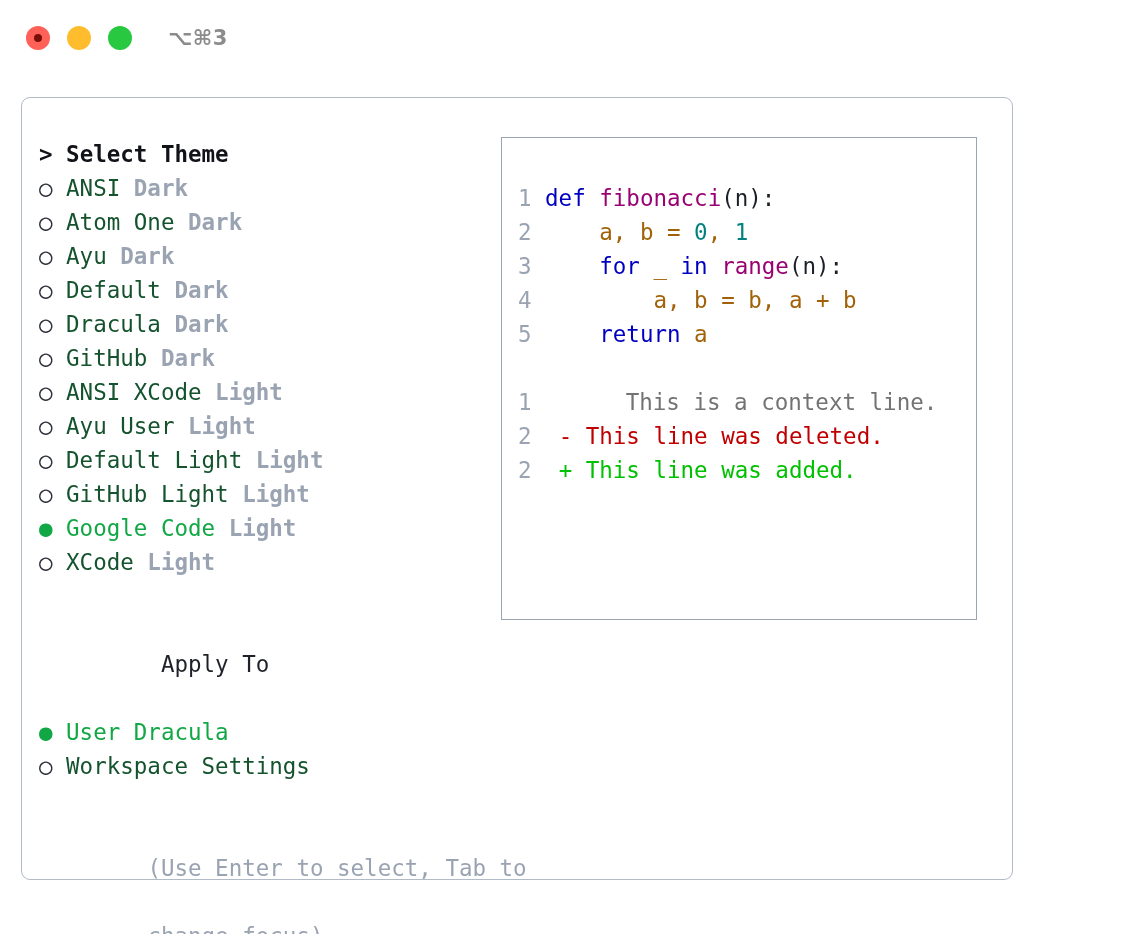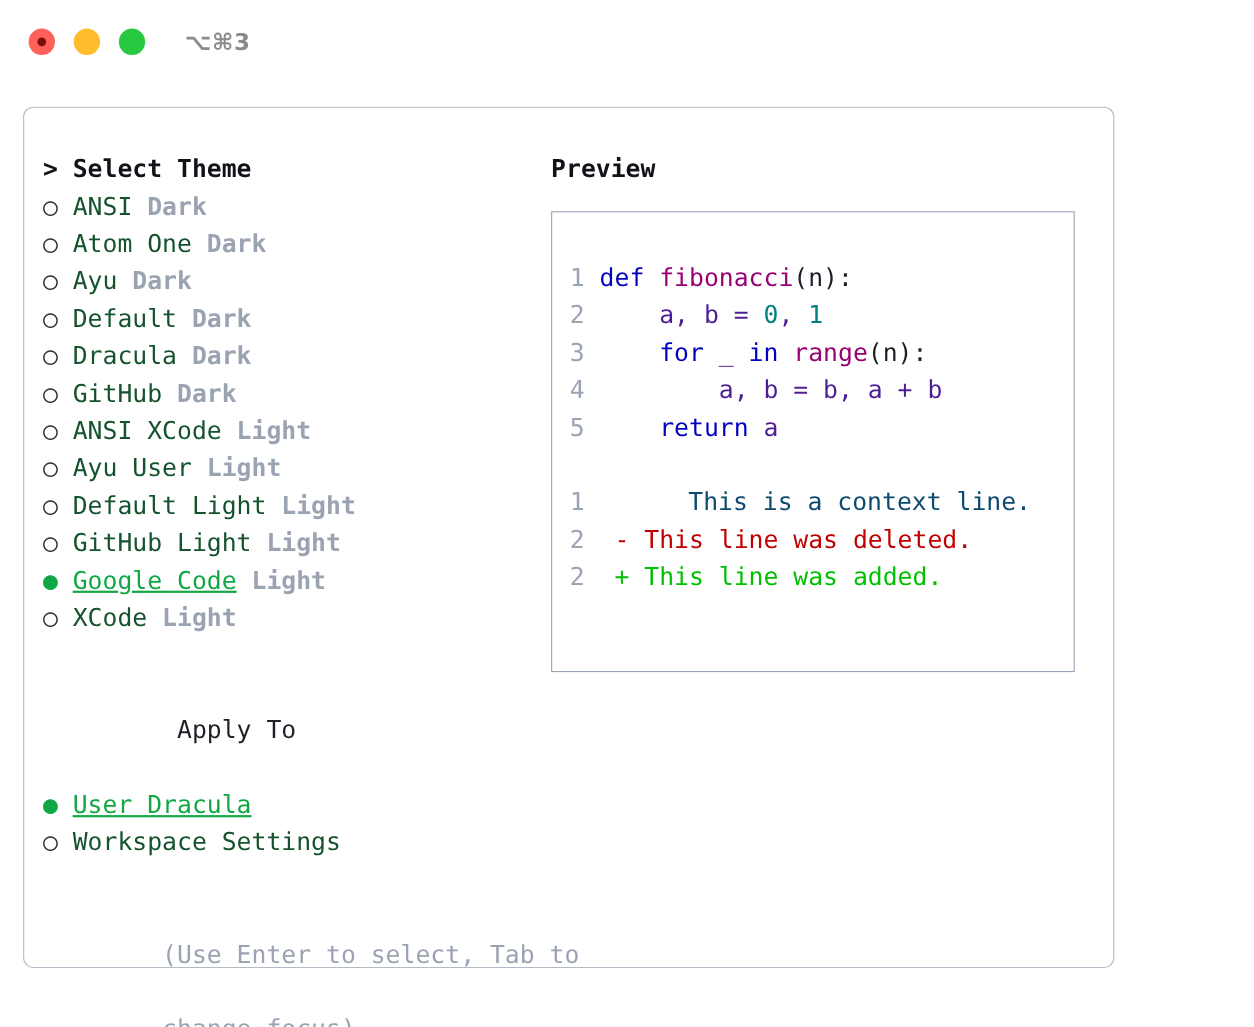--- a/index.html
+++ b/index.html
@@ -107,21 +107,21 @@
     white-space: pre;
     display: block;
   }
   .bullet {
     display: inline-block;
     width: 1ch;
     color: #2b2f38;
   }
   .opt-row.selected .bullet { color: #11a744; }
   .opt-name { color: #14532d; }
-  .opt-row.selected .opt-name { color: #11a744; text-decoration: underline; }
+  .opt-row.selected .opt-name { color: #11a744; }
   .opt-tag { color: #9aa3b2; font-weight: bold; }
 
   .spacer-sm { height: 34px; }
   .spacer-md { height: 34px; }
 
   .hint {
     font-size: 22.5px;
     line-height: 34px;
     color: #9aa3b2;
     white-space: pre;
@@ -137,21 +137,21 @@
   }
   .preview-title {
     font-size: 22.5px;
     line-height: 34px;
     font-weight: bold;
     color: #111318;
     margin-bottom: 21px;
   }
   .preview-box {
     width: 476px;
-    height: 419px;
+    height: 483px;
     border: 1.5px solid #9aa5b5;
     box-sizing: border-box;
     background: #ffffff;
     position: relative;
   }
   .code {
     position: absolute;
     left: 16px;
     top: 43px;
     font-size: 22.5px;
@@ -162,25 +162,25 @@
   .ln {
     color: #9aa3b2;
     display: inline-block;
     width: 1ch;
     text-align: right;
   }
   .gap { display: inline-block; width: 1ch; }
   .tok-kw   { color: #0000c0; }
   .tok-fn   { color: #990073; }
   .tok-num  { color: #008080; }
-  .tok-plain{ color: #4c1d95; }
+  .tok-plain{ color: #a16207; }
   .tok-punc { color: #1b1f27; }
 
   .blank-line { display: block; height: 34px; }
-  .diff-ctx { color: #0c4a6e; margin-left: 20px; }
+  .diff-ctx { color: #737373; margin-left: 20px; }
   .diff-del { color: #c00000; }
   .diff-add { color: #00c000; }
 </style>
 </head>
 <body>
 
 <div class="window">
 
   <div class="titlebar">
     <div class="lights">
@@ -225,20 +225,19 @@
 
       <div class="spacer-md"></div>
 
       <div class="hint">
         <span>(Use Enter to select, Tab to</span><br>
         <span>change focus)</span>
       </div>
     </div>
 
     <div class="right-col">
-      <div class="preview-title">Preview</div>
       <div class="preview-box">
         <div class="code" id="code-area"><span class="code-line"><span class="ln">1</span><span> </span><span class="tok-kw">def </span><span class="tok-fn">fibonacci</span><span class="tok-punc">(n):</span></span><span class="code-line"><span class="ln">2</span><span> </span><span class="tok-plain">    a, b = </span><span class="tok-num">0</span><span class="tok-plain">, </span><span class="tok-num">1</span></span><span class="code-line"><span class="ln">3</span><span> </span><span class="tok-plain">    </span><span class="tok-kw">for</span><span class="tok-plain"> _ </span><span class="tok-kw">in</span><span class="tok-plain"> </span><span class="tok-fn">range</span><span class="tok-punc">(n):</span></span><span class="code-line"><span class="ln">4</span><span> </span><span class="tok-plain">        a, b = b, a + b</span></span><span class="code-line"><span class="ln">5</span><span> </span><span class="tok-plain">    </span><span class="tok-kw">return</span><span class="tok-plain"> a</span></span><span class="blank-line"> </span><span class="code-line"><span class="ln">1</span><span>  </span><span class="diff-ctx"> </span><span> </span><span class="diff-ctx">This is a context line.</span></span><span class="code-line"><span class="ln">2</span><span>  </span><span class="diff-del">-</span><span> </span><span class="diff-del">This line was deleted.</span></span><span class="code-line"><span class="ln">2</span><span>  </span><span class="diff-add">+</span><span> </span><span class="diff-add">This line was added.</span></span></div>
       </div>
     </div>
 
   </div>
 </div>
 
 </body></html>

